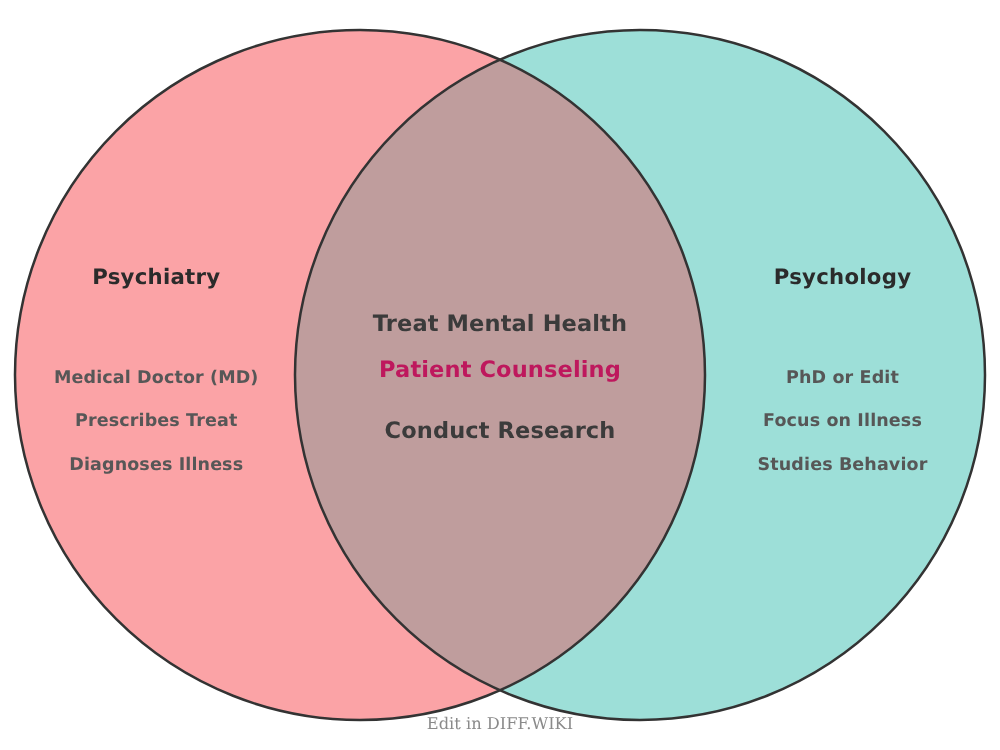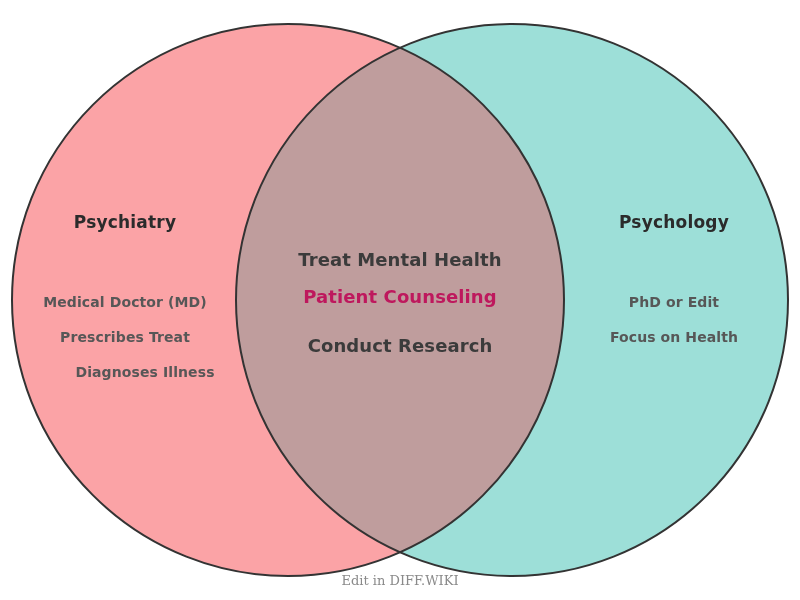--- a/index.html
+++ b/index.html
@@ -108,26 +108,27 @@
     <circle id="circle-left-outline" cx="288" cy="300" r="276" fill="none" stroke="#333333" stroke-width="2"></circle>
     <circle id="circle-right-outline" cx="512" cy="300" r="276" fill="none" stroke="#333333" stroke-width="2"></circle>
   </svg>
 
   <div class="text-layer">
 
     <div class="set-title" style="left: 125px; top: 222px; color: rgb(43, 43, 43);">Psychiatry</div>
 
     <div class="set-item" style="left: 125px; top: 302px; color: rgb(87, 87, 87); text-align: right;">Medical Doctor (MD)</div>
     <div class="set-item" style="left: 125px; top: 337px; color: rgb(87, 87, 87);">Prescribes Treat</div>
-    <div class="set-item" style="left: 125px; top: 372px; color: rgb(87, 87, 87); margin-left: 20px;">Diagnoses Illness</div>
+    <div class="set-item" style="left: 125px; top: 372px; color: rgb(87, 87, 87);">Diagnoses Illness</div>
 
     <div class="set-title" style="left: 674px; top: 222px; color: rgb(43, 43, 43);">Psychology</div>
 
     <div class="set-item" style="left: 674px; top: 302px; color: rgb(87, 87, 87);">PhD or Edit</div>
-    <div class="set-item" style="left: 674px; top: 337px; color: rgb(87, 87, 87);">Focus on Health</div>
+    <div class="set-item" style="left: 674px; top: 337px; color: rgb(87, 87, 87);">Focus on Illness</div>
+    <div class="set-item" style="left: 674px; top: 372px; color: rgb(87, 87, 87);">Studies Behavior</div>
 
     <div class="shared-item" style="left: 400px; top: 259px; color: rgb(59, 59, 59);">Treat Mental Health</div>
     <div class="shared-item" style="left: 400px; top: 296px; color: #be185d;">Patient Counseling</div>
     <div class="shared-item" style="left: 400px; top: 328px; color: rgb(59, 59, 59); margin-top: 17px;">Conduct Research</div>
 
     <div class="footer-note" style="color: rgb(138, 138, 138);">Edit in DIFF.WIKI</div>
 
   </div>
 </div>
 

